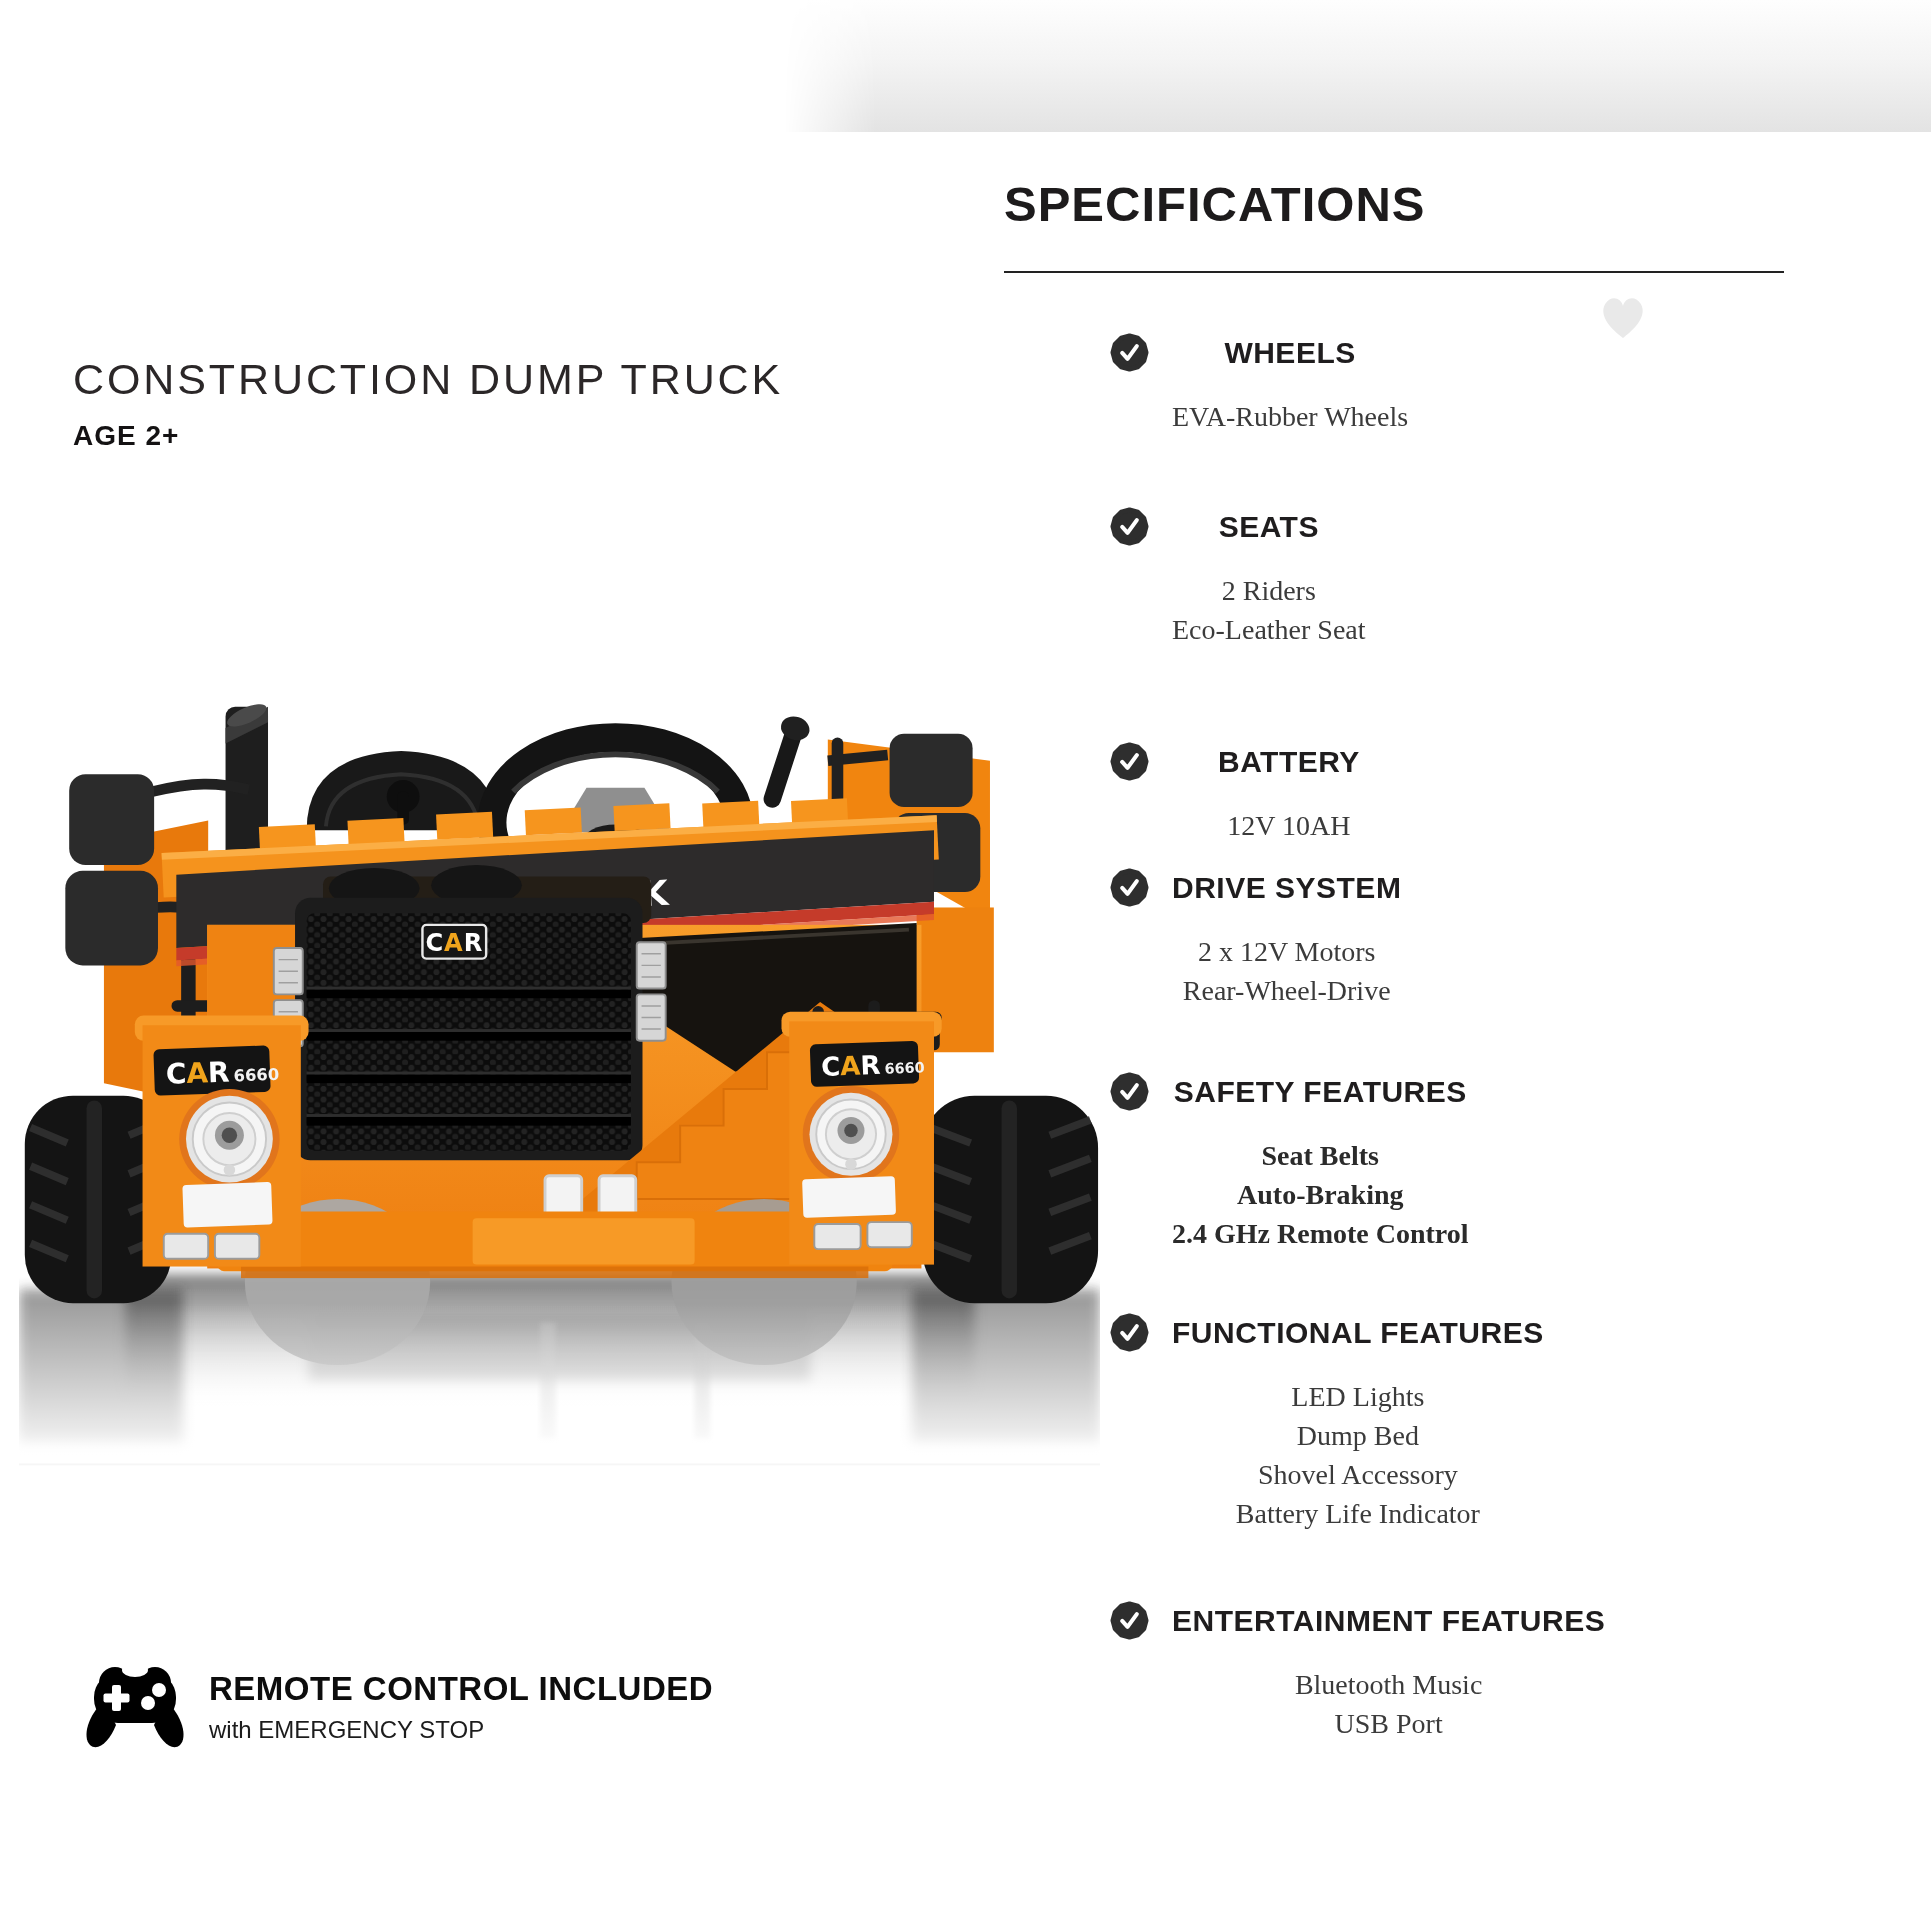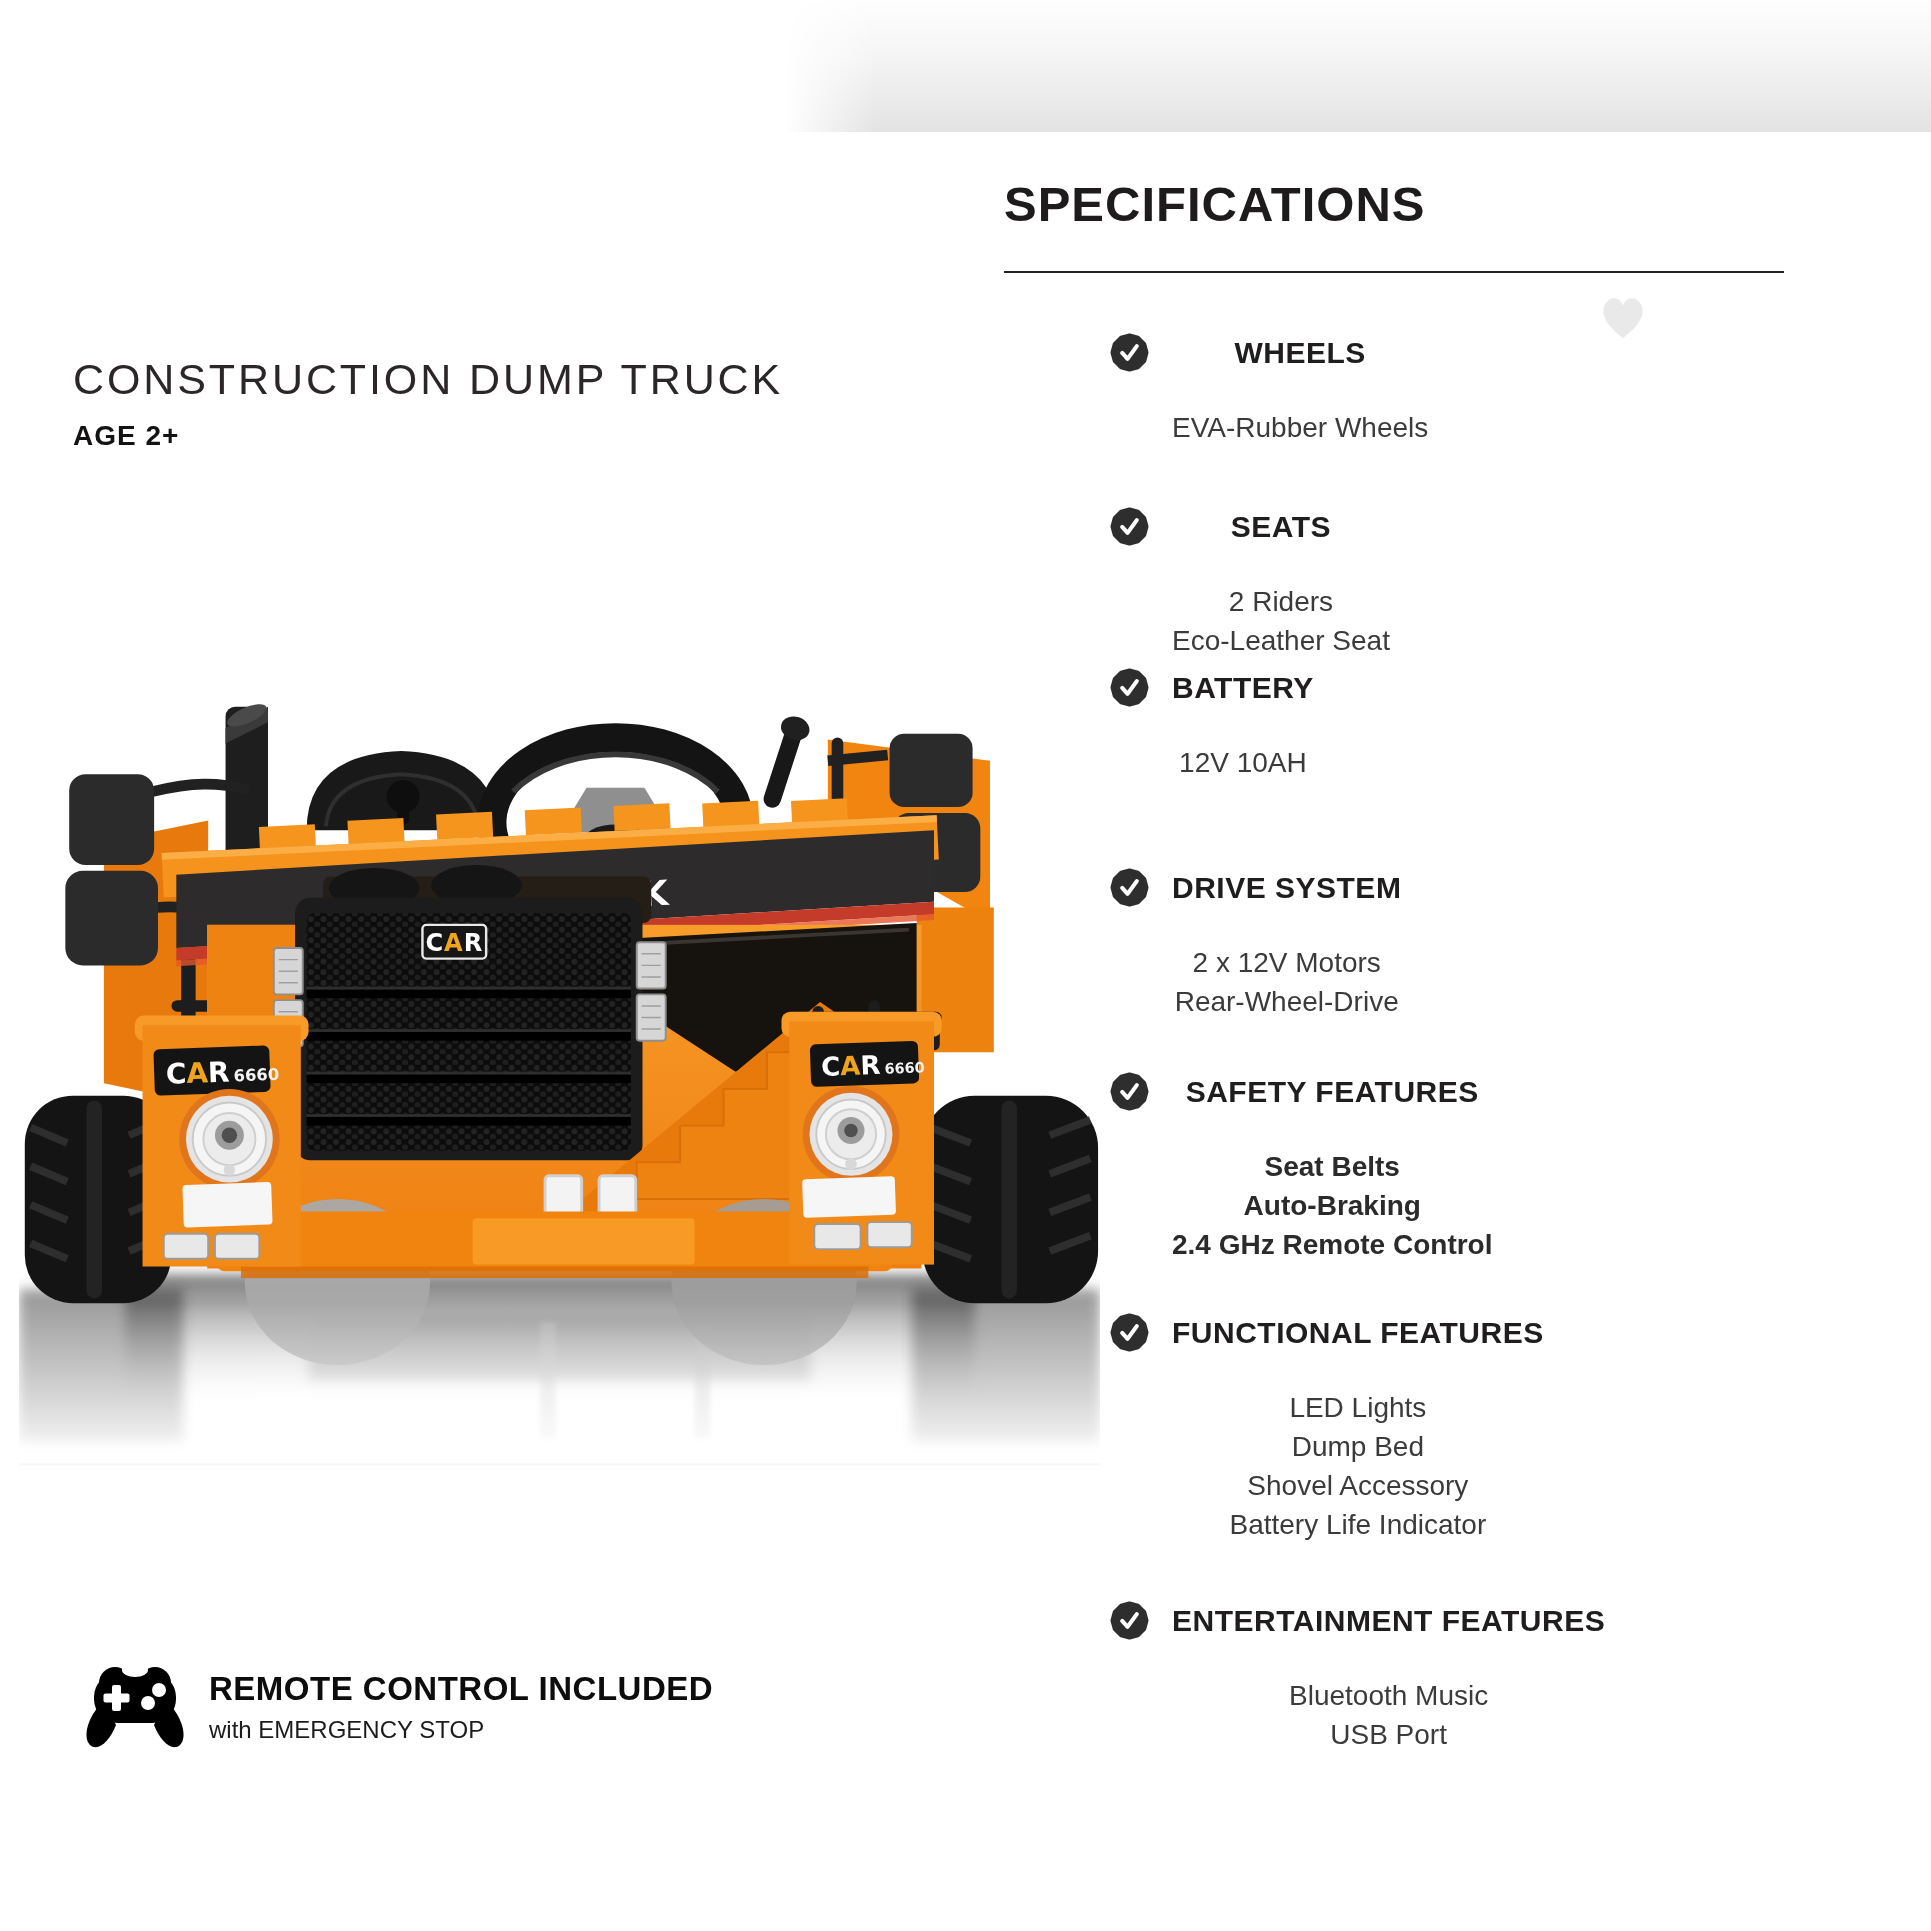--- a/index.html
+++ b/index.html
@@ -25,21 +25,21 @@
   
   .spec-heading{left:1004px;top:176px;font-size:49px;font-weight:700;letter-spacing:1px;color:#1d1b1c;}
   .spec-rule{left:1004px;top:271px;width:780px;border-top:2.9px solid #222222;}
   .heart{left:1595px;top:290px;width:56px;height:56px;}
 
   .spec-list{left:1110px;top:0;width:753px;height:1931px;}
   .spec-item{position:absolute;left:0;display:flex;align-items:flex-start;}
   .badge{width:39px;height:39px;flex:0 0 39px;}
   .spec-text{margin-left:23px;text-align:center;}
   .spec-title{font-size:30px;font-weight:700;letter-spacing:0.5px;color:#1f1d1e;line-height:39px;}
-  .spec-lines{margin-top:36px;font-family:Liberation Sans, sans-serif;}
+  .spec-lines{margin-top:25px;font-family:Liberation Serif, serif;}
   .spec-line{font-size:28px;font-weight:400;color:#3b3b3b;line-height:39px;}
   .spec-line.bold{font-weight:700;color:#2b2b2b;}
 
   .truck-wrap{left:19.3px;top:502px;width:1081px;height:1004px;}
   svg text{font-family:"DejaVu Sans","Liberation Sans",sans-serif;}
 </style>
 </head>
 <body>
 
 <div class="abs top-band"></div>
@@ -326,21 +326,21 @@
       </svg>
     </span>
     <div class="spec-text">
       <div class="spec-title">SEATS</div>
       <div class="spec-lines">
           <div class="spec-line">2 Riders</div>
           <div class="spec-line">Eco-Leather Seat</div>
         </div>
     </div>
   </div>
-    <div class="spec-item" style="top: 668px;">
+    <div class="spec-item" style="top: 742px; gap: 46px;">
     <span class="badge">
       <svg viewBox="0 0 40 40" width="39" height="39">
         <polygon points="37,20 34.7,28.5 28.5,34.7 20,37 11.5,34.7 5.3,28.5 3,20 5.3,11.5 11.5,5.3 20,3 28.5,5.3 34.7,11.5" fill="#2e2e2e" stroke="#2e2e2e" stroke-width="5" stroke-linejoin="round"></polygon>
         <path d="M12.5 20.5 L18 26.5 L27.5 13.5" stroke="#ffffff" stroke-width="4.2" fill="none" stroke-linecap="round" stroke-linejoin="round"></path>
       </svg>
     </span>
     <div class="spec-text">
       <div class="spec-title">BATTERY</div>
       <div class="spec-lines">
           <div class="spec-line">12V 10AH</div>

